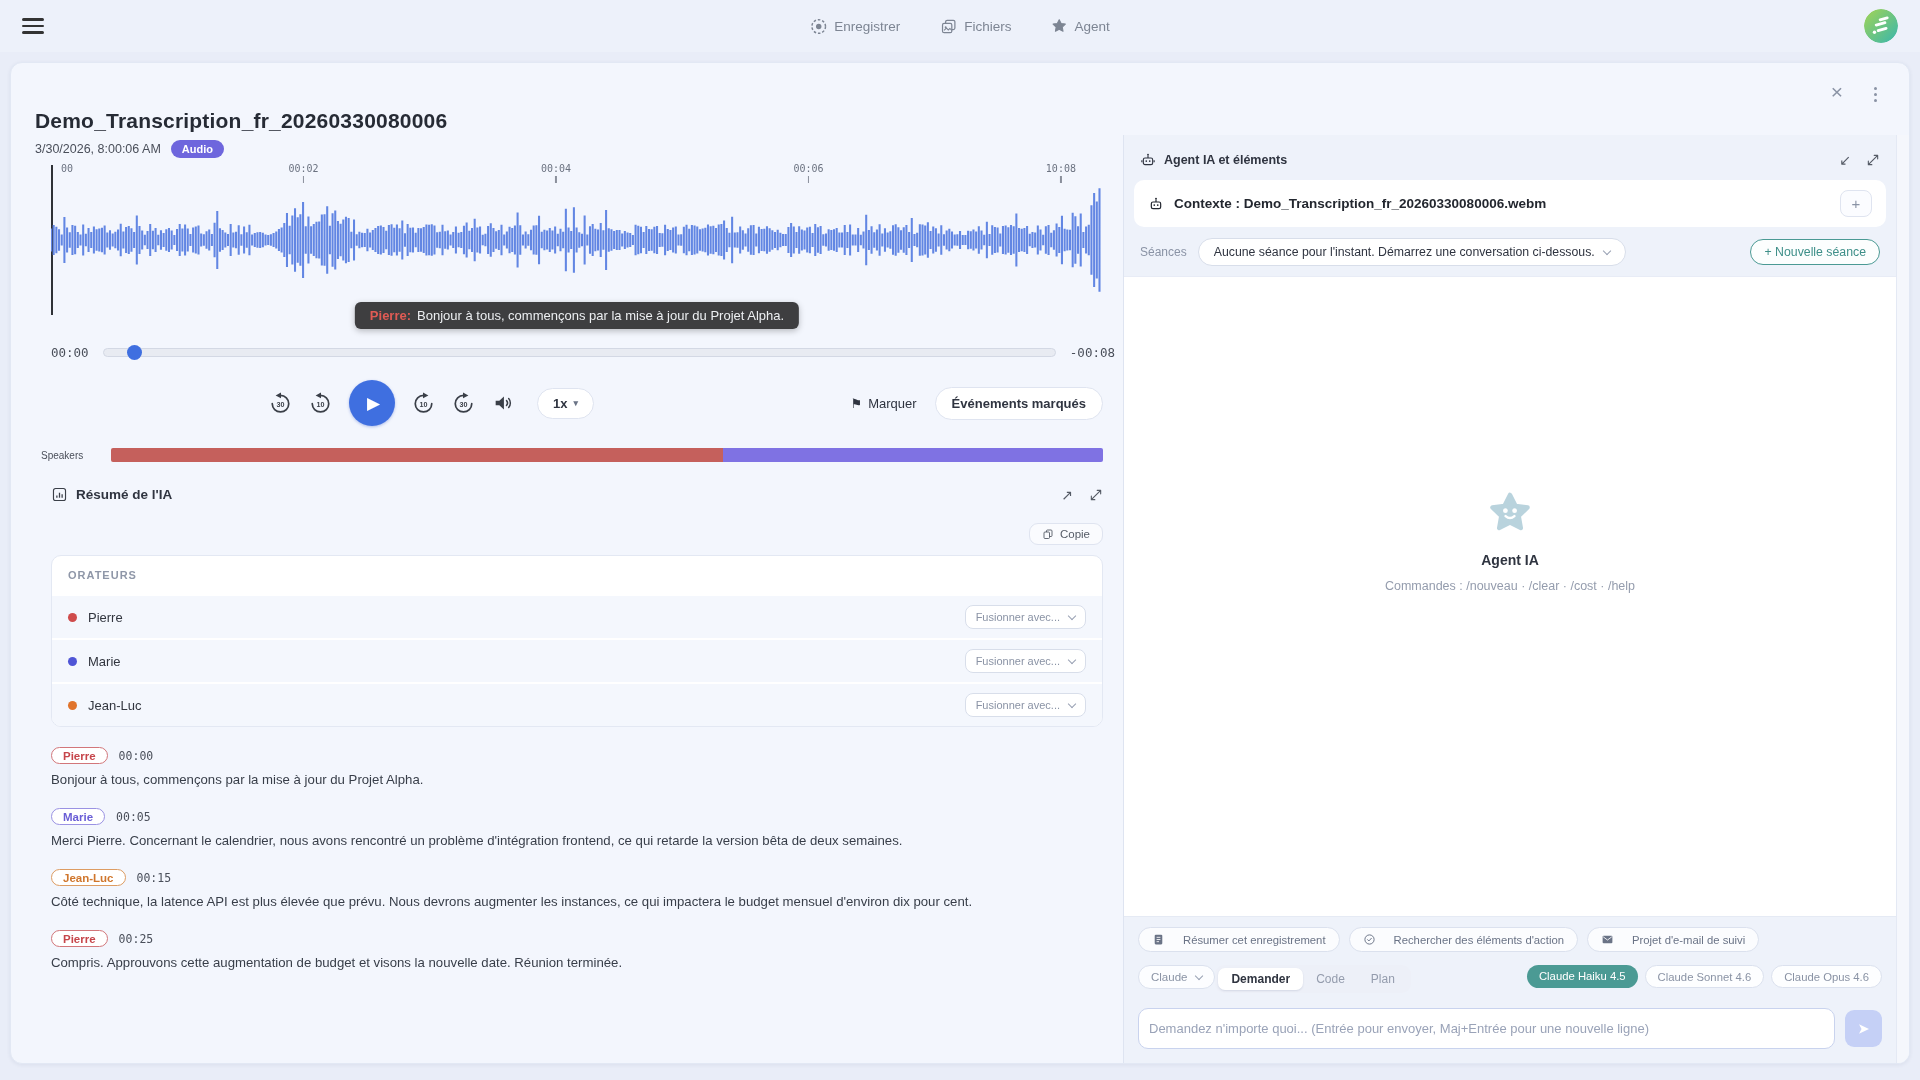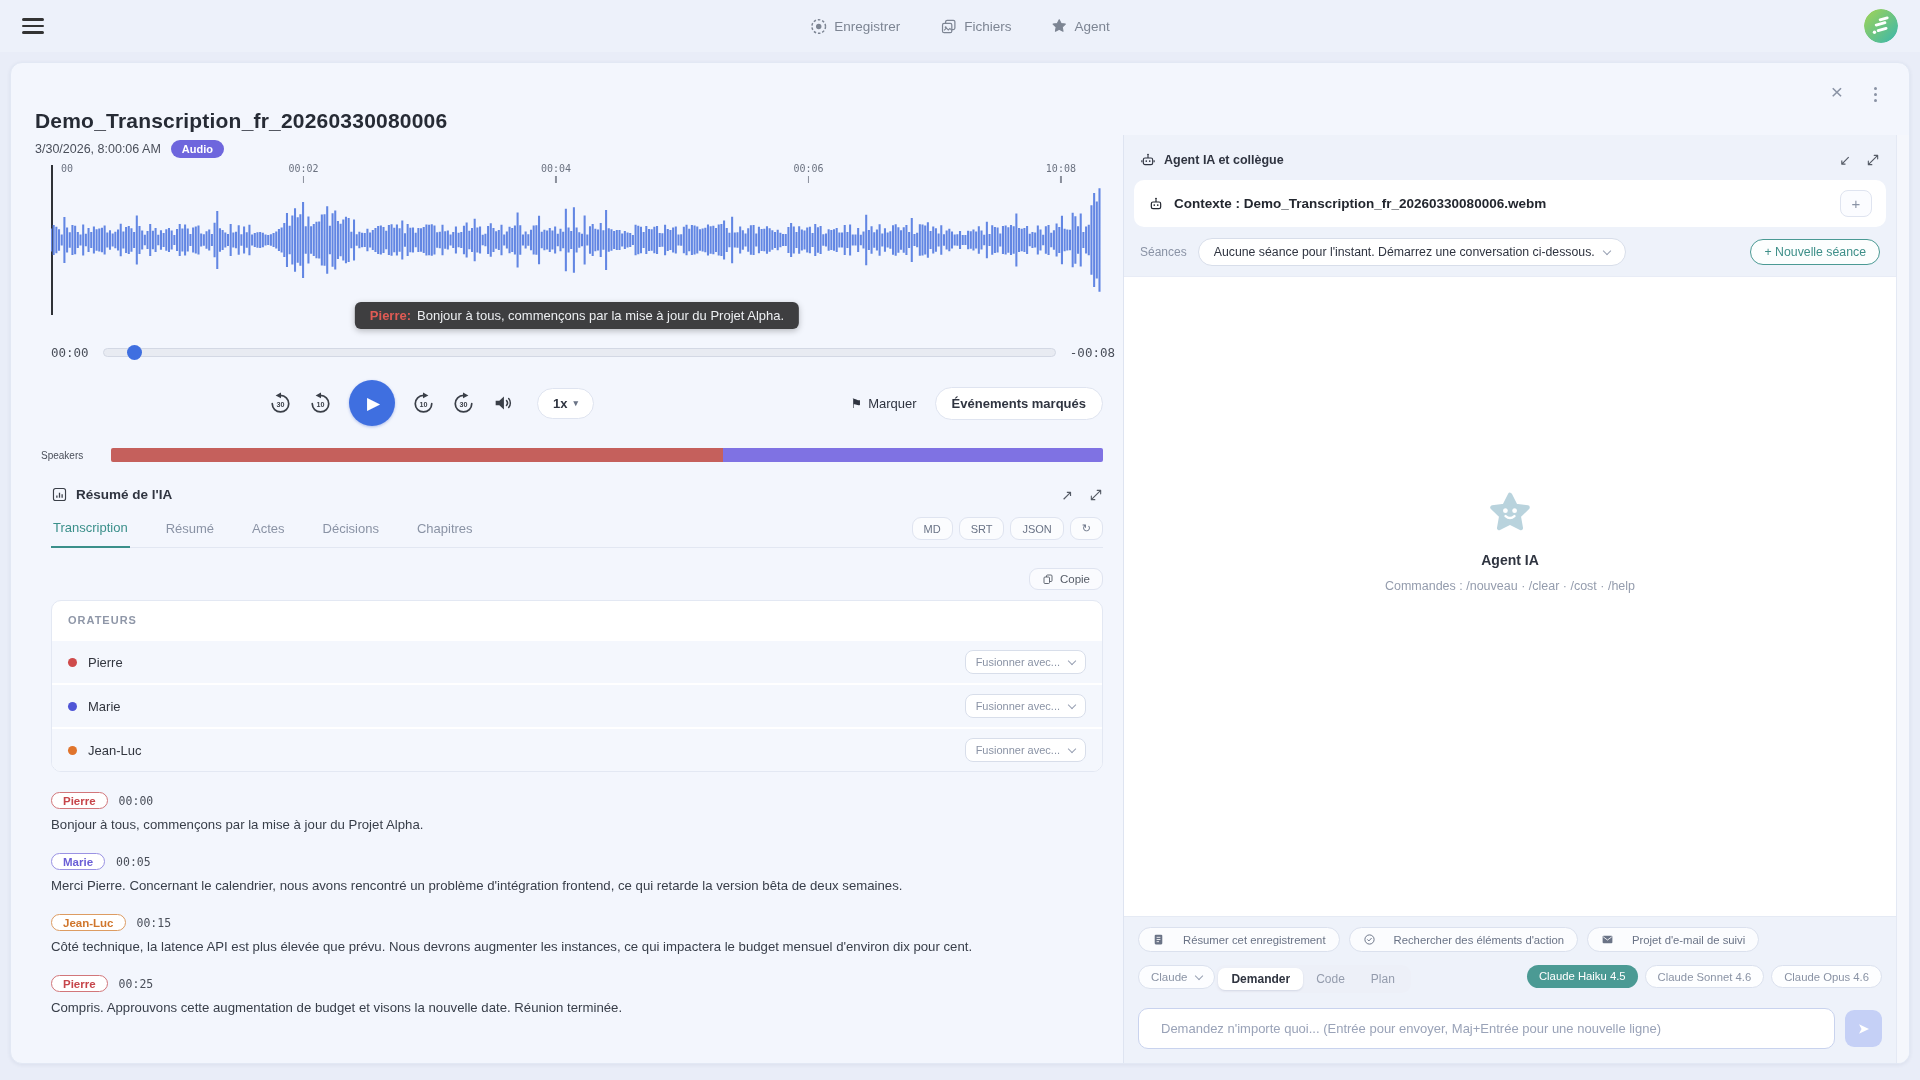--- a/index.html
+++ b/index.html
@@ -120,21 +120,21 @@
   .model-row { padding:7px 14px 9px; display:flex; align-items:flex-start; gap:0; }
   .claude-select { display:flex; align-items:center; background:#fcfdff; border:1px solid #dbe1ee; border-radius:999px; padding:5px 12px; font-size:11.5px; color:#8a93a5; cursor:pointer; }
   .segmented { display:flex; background:#edf0f8; border-radius:9px; padding:3px; }
   .seg-btn { font-size:12px; color:#949cad; padding:4px 13px; border-radius:7px; cursor:pointer; }
   .seg-btn.active { background:#fff; color:#2f3440; font-weight:bold; box-shadow:0 1px 2px rgba(30,40,90,.12); }
   .model-chips { margin-left:auto; display:flex; gap:7px; }
   .chip { font-size:11.3px; padding:4.5px 12px; border-radius:999px; cursor:pointer; }
   .chip.active { background:#4b9a94; color:#fff; }
   .chip.inactive { background:#fdfeff; border:1px solid #dbe1ee; color:#8a93a5; }
   .input-row { padding:6px 14px 14px; display:flex; align-items:center; gap:10px; }
-  .ask-input { flex:1; height:41px; background:#fff; border:1.5px solid #c9d3ee; border-radius:10px; padding:0 22px; font-size:13px; color:#2f3440; font-family:"Liberation Sans", sans-serif; outline:none; }
+  .ask-input { flex:1; height:41px; background:#fff; border:1.5px solid #c9d3ee; border-radius:10px; padding:0 10px; font-size:13px; color:#2f3440; font-family:"Liberation Sans", sans-serif; outline:none; }
   .ask-input::placeholder { color:#9aa3b8; }
   .send-btn { width:37px; height:37px; border-radius:9px; background:#c5d0f6; border:none; display:flex; align-items:center; justify-content:center; cursor:pointer; }
 
   svg.ic { display:block; }
 </style>
 </head>
 <body>
 
 <div class="topbar">
   <div class="hamburger">
@@ -300,33 +300,20 @@
           </svg>
         <span class="summary-title">Résumé de l'IA</span>
         <span class="sp">
           <span class="mini-arrow">↗</span>
           <svg class="ic" width="14" height="14" viewBox="0 0 24 24" style="cursor:pointer">
               <path d="M14 4h6v6M20 4L4 20M10 20H4v-6" fill="none" stroke="#555b66" stroke-width="1.9" stroke-linecap="round" stroke-linejoin="round"></path>
             </svg>
         </span>
       </div>
 
-      <div class="tabs-row">
-        <span class="tab active">Transcription</span>
-        <span class="tab">Résumé</span>
-        <span class="tab">Actes</span>
-        <span class="tab">Décisions</span>
-        <span class="tab">Chapitres</span>
-        <span class="export-group">
-          <button class="export-btn">MD</button>
-          <button class="export-btn">SRT</button>
-          <button class="export-btn">JSON</button>
-          <button class="export-btn"><span>↻</span></button>
-        </span>
-      </div>
 
       <div class="copy-row">
         <button class="copy-btn">
           <svg class="ic" width="12" height="12" viewBox="0 0 24 24">
               <rect x="9" y="4" width="11" height="13" rx="2" fill="none" stroke="#555b66" stroke-width="1.8"></rect>
               <rect x="4" y="8" width="11" height="13" rx="2" fill="#fafbfe" stroke="#555b66" stroke-width="1.8"></rect>
             </svg>
           <span>Copie</span>
         </button>
       </div>
@@ -397,21 +384,21 @@
         <div class="rp-head">
           <svg class="ic" width="16" height="16" viewBox="0 0 24 24">
               <rect x="5" y="9" width="14" height="10" rx="2.5" fill="none" stroke="#2f3440" stroke-width="1.7"></rect>
               <line x1="12" y1="9" x2="12" y2="5.5" stroke="#2f3440" stroke-width="1.7"></line>
               <circle cx="12" cy="4.2" r="1.4" fill="#2f3440"></circle>
               <circle cx="9.4" cy="13.6" r="1.3" fill="#2f3440"></circle>
               <circle cx="14.6" cy="13.6" r="1.3" fill="#2f3440"></circle>
               <line x1="2.8" y1="12.5" x2="2.8" y2="15.5" stroke="#2f3440" stroke-width="1.7"></line>
               <line x1="21.2" y1="12.5" x2="21.2" y2="15.5" stroke="#2f3440" stroke-width="1.7"></line>
             </svg>
-          <span class="rp-title">Agent IA et collègue</span>
+          <span class="rp-title">Agent IA et éléments</span>
           <span class="sp">
             <span class="mini-arrow">↙</span>
             <svg class="ic" width="14" height="14" viewBox="0 0 24 24" style="cursor:pointer">
                 <path d="M14 4h6v6M20 4L4 20M10 20H4v-6" fill="none" stroke="#555b66" stroke-width="1.9" stroke-linecap="round" stroke-linejoin="round"></path>
               </svg>
           </span>
         </div>
 
         <div class="context-bar">
           <svg class="ic" width="16" height="16" viewBox="0 0 24 24">

